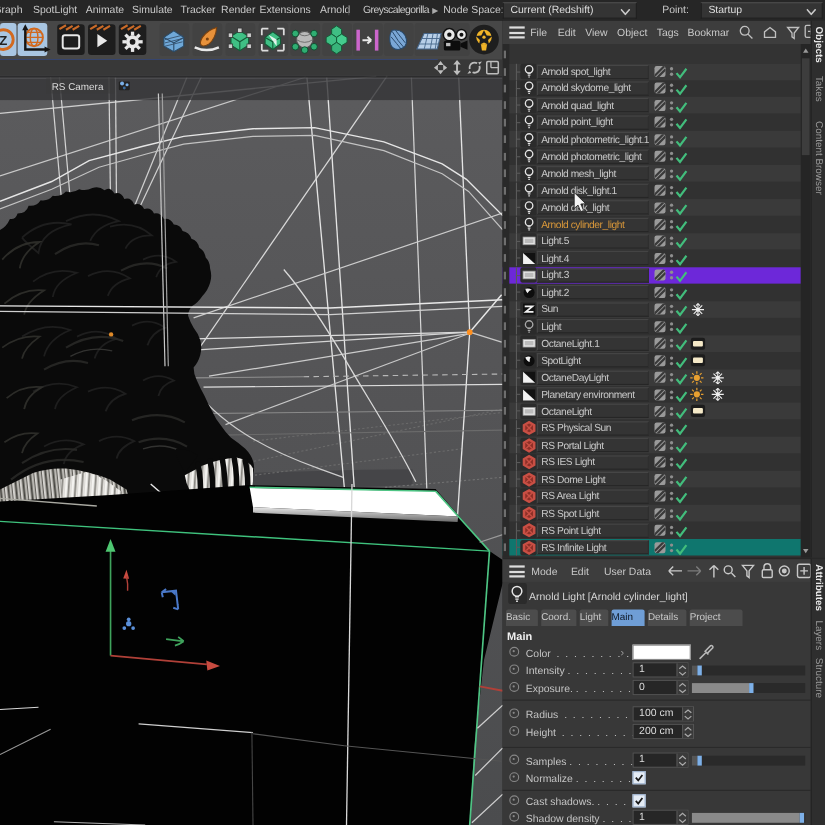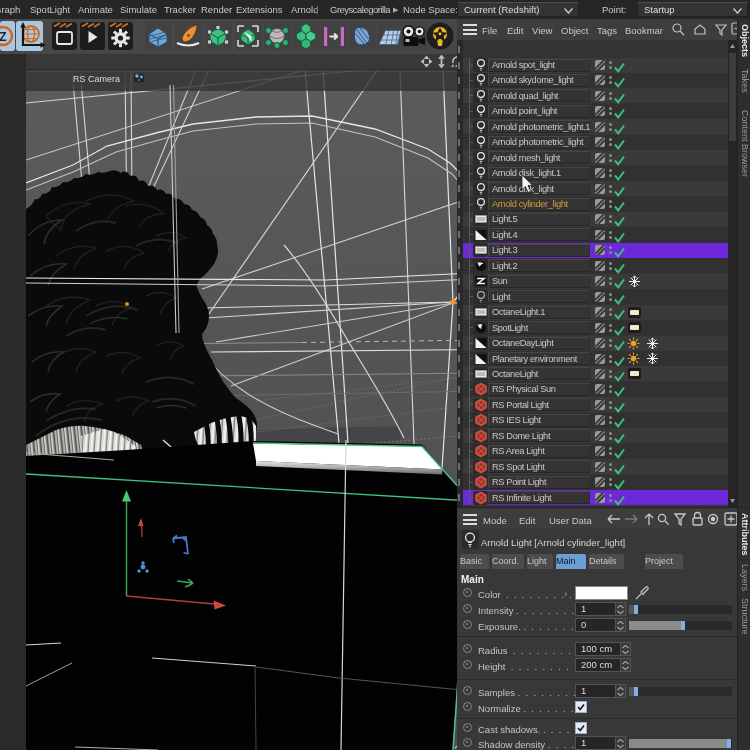--- a/index.html
+++ b/index.html
@@ -5,21 +5,21 @@
 html,body{width:750px;height:750px;overflow:hidden;background:#555;}
 body{font-family:"Liberation Sans",sans-serif;}
 .abs{position:absolute;}
 #root{position:relative;width:750px;height:750px;background:#2a2a2a;}
 #menubar{left:0;top:0;width:750px;height:19px;background:#262626;color:#c9c9c9;font-size:9.5px;}
 #menubar span.mi{position:absolute;top:4px;}
 .dd{position:absolute;top:2px;height:15px;background:#343434;border:1px solid #1f1f1f;border-top-color:#4e4e4e;color:#dedede;font-size:9.5px;line-height:13px;padding-left:6px;}
 .dd .chev{position:absolute;right:5px;top:4.5px;width:9px;height:6px;}
 #toolbar{left:0;top:19px;width:457px;height:35px;background:#474747;}
 .tbi{position:absolute;top:2px;border-radius:3px;}
-#vp{left:0;top:54px;width:398px;height:696px;background:#1d4ed8;margin-left:26px;}
+#vp{left:0;top:54px;width:398px;height:696px;background:#1d4ed8;}
 #om{left:457px;top:19px;width:293px;height:488px;background:#333333;}
 #omhead{left:0;top:0;width:293px;height:21px;background:#3d3d3d;color:#c9c9c9;font-size:9.5px;}
 #omhead span{position:absolute;top:6px;}
 .omrow{position:absolute;left:0;width:271px;height:15px;}
 .omrow .nb{position:absolute;left:31px;top:1px;width:102px;height:13px;background:#343434;border:1px solid #464646;border-bottom-color:#262626;border-right-color:#2e2e2e;}
 .omrow .nm{position:absolute;left:35px;top:2.5px;font-size:9.3px;color:#c8c8c8;white-space:nowrap;letter-spacing:-0.38px;}
 .omrow .esq{position:absolute;left:138px;top:2.5px;width:10px;height:10px;background:#9a9a9a;border-radius:2px;overflow:hidden;}
 .omrow .esq:after{content:"";position:absolute;left:-2px;top:2.5px;width:14px;height:1.6px;background:#3a3a3a;transform:rotate(-45deg);}
 .omrow .esq:before{content:"";position:absolute;left:-2px;top:6.5px;width:14px;height:1.6px;background:#3a3a3a;transform:rotate(-45deg);}
 .omrow .d1{position:absolute;left:152px;top:3.5px;width:3px;height:3px;border-radius:50%;background:#8e8e8e;}
@@ -898,21 +898,21 @@
           </svg></div>
         <div class="nb"></div>
         <div class="nm" style="color:#c8c8c8">RS Point Light</div>
         <div class="esq"></div>
         <div class="d1"></div>
         <div class="d2"></div>
         <div class="chk"><svg width="13" height="12">
             <path d="M2,6.5 l3.2,3.8 L11,2.5" stroke="#42bd7c" stroke-width="2" fill="none"></path>
           </svg></div>
       </div>
-      <div class="omrow" style="top:471.0px;background:#6d28d9">
+      <div class="omrow" style="top:471.0px;background:#0f766e">
         <div style="position:absolute;left:12px;top:0;width:1px;height:15px;background:#5a5a5a"></div>
         <div style="position:absolute;left:12px;top:7px;width:5px;height:1px;background:#5a5a5a"></div>
         <div style="position:absolute;left:16px;top:0.5px;width:15px;height:14px;background:#2b2b2b;border-radius:2px"></div>
         <div style="position:absolute;left:17px;top:0.5px"><svg width="14" height="14" viewBox="0 0 14 14">
             <path d="M7,0.5 L12.8,3.8 L12.8,10.2 L7,13.5 L1.2,10.2 L1.2,3.8 Z" fill="#c94f44"></path>
             <path d="M7,3 L10.5,5 L10.5,9 L7,11 L3.5,9 L3.5,5 Z" fill="#8d2f27"></path>
             <path d="M4.5,4.5 L9.5,9.5 M9.5,4.5 L4.5,9.5" stroke="#c94f44" stroke-width="1.3"></path>
           </svg></div>
         <div class="nb"></div>
         <div class="nm" style="color:#c8c8c8">RS Infinite Light</div>
@@ -1014,21 +1014,21 @@
       <div style="position:absolute;left:6px;top:23px;width:14px;height:18px"><svg width="14" height="18" viewBox="0 0 14 18">
           <circle cx="7" cy="6.5" r="4.4" fill="none" stroke="#e8e8e8" stroke-width="1.3"></circle>
           <path d="M5.2,11.5 h3.6 M5.5,13.6 h3 M6.2,15.6 h1.6" stroke="#e8e8e8" stroke-width="1.2" fill="none"></path>
         </svg></div>
       <div style="position:absolute;left:24px;top:29px;font-size:9.5px;color:#d5d5d5">Arnold Light [Arnold cylinder_light]</div>
       <div class="tab" style="left:3px;width:29px;top:46px">Basic</div>
       <div class="tab" style="left:35px;width:32px;top:46px">Coord.</div>
       <div class="tab" style="left:70px;width:26px;top:46px">Light</div>
       <div class="tab" style="left:99px;width:30px;top:46px;background:#6f9ed6;color:#0d1724">Main</div>
       <div class="tab" style="left:132px;width:35px;top:46px">Details</div>
-      <div class="tab" style="left:188px;width:38px;top:46px">Project</div>
+      <div class="tab" style="left:170px;width:48px;top:46px">Project</div>
       <div style="position:absolute;left:4px;top:66px;font-size:10px;font-weight:bold;color:#f0f0f0">Main</div>
       <div class="ring" style="top:80px"></div>
       <div class="lbl" style="top:81px">Color&nbsp; .&nbsp; .&nbsp; .&nbsp; .&nbsp; .&nbsp; .&nbsp; .&nbsp; .&nbsp; .&nbsp;</div>
       <div style="position:absolute;left:107px;top:80px;color:#999;font-size:10px">›</div>
       <div style="position:absolute;left:118px;top:78px;width:53px;height:14px;background:#fff;border:1px solid #888"></div>
       <svg width="16" height="16" style="position:absolute;left:177px;top:77px" fill="none" stroke="#b8b8b8" stroke-width="1.4">
         <path d="M2,14 l6,-6 M8,8 l2,2 M7,7 l5,-5 a1.5,1.5 0 0 1 2,2 l-5,5 z"></path>
       </svg>
       <div class="ring" style="top:96px"></div>
       <div class="lbl" style="top:97px">Intensity .&nbsp; .&nbsp; .&nbsp; .&nbsp; .&nbsp; .&nbsp; .&nbsp; .&nbsp; .&nbsp;</div>

